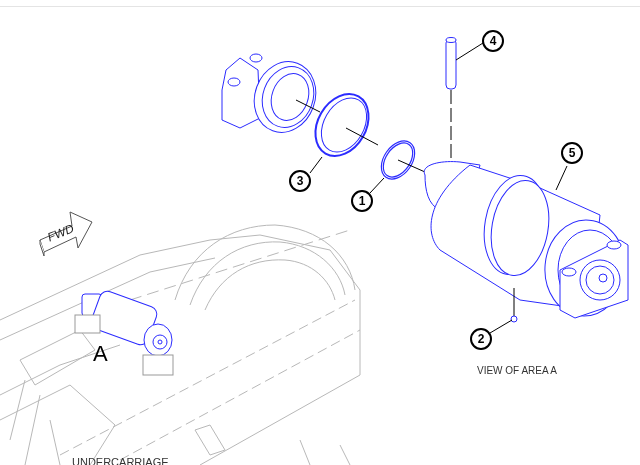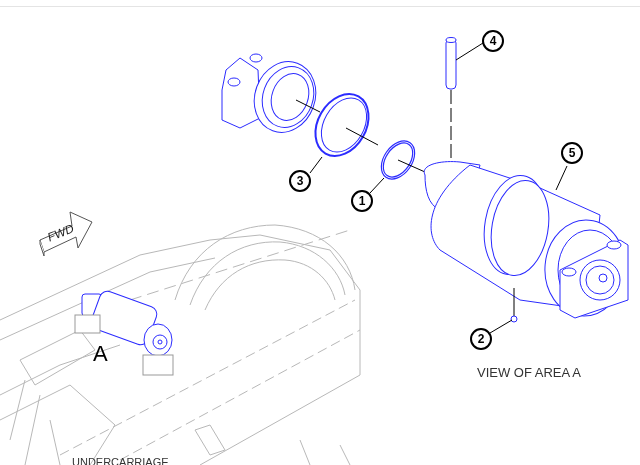--- a/index.html
+++ b/index.html
@@ -121,14 +121,14 @@
   </div>
 <div class="callout" style="left:482px;top:30px;">
     <span>4</span>
   </div>
 <div class="callout" style="left:561px;top:142px;">
     <span>5</span>
   </div>
 
 <div class="lbl" style="left:47px;top:226px;font-size:12px;font-style:italic;transform:rotate(-22deg);">FWD</div>
 <div class="lbl" style="left:93px;top:341px;font-size:22px;color:#000;">A</div>
-<div class="lbl" style="left:477px;top:365px;font-size:13px;color:#333;">VIEW OF AREA A</div>
+<div class="lbl" style="left:477px;top:365px;font-size:10px;color:#333;">VIEW OF AREA A</div>
 <div class="lbl" style="left:72px;top:456px;font-size:11px;color:#333;">UNDERCARRIAGE</div>
 
 </body></html>

